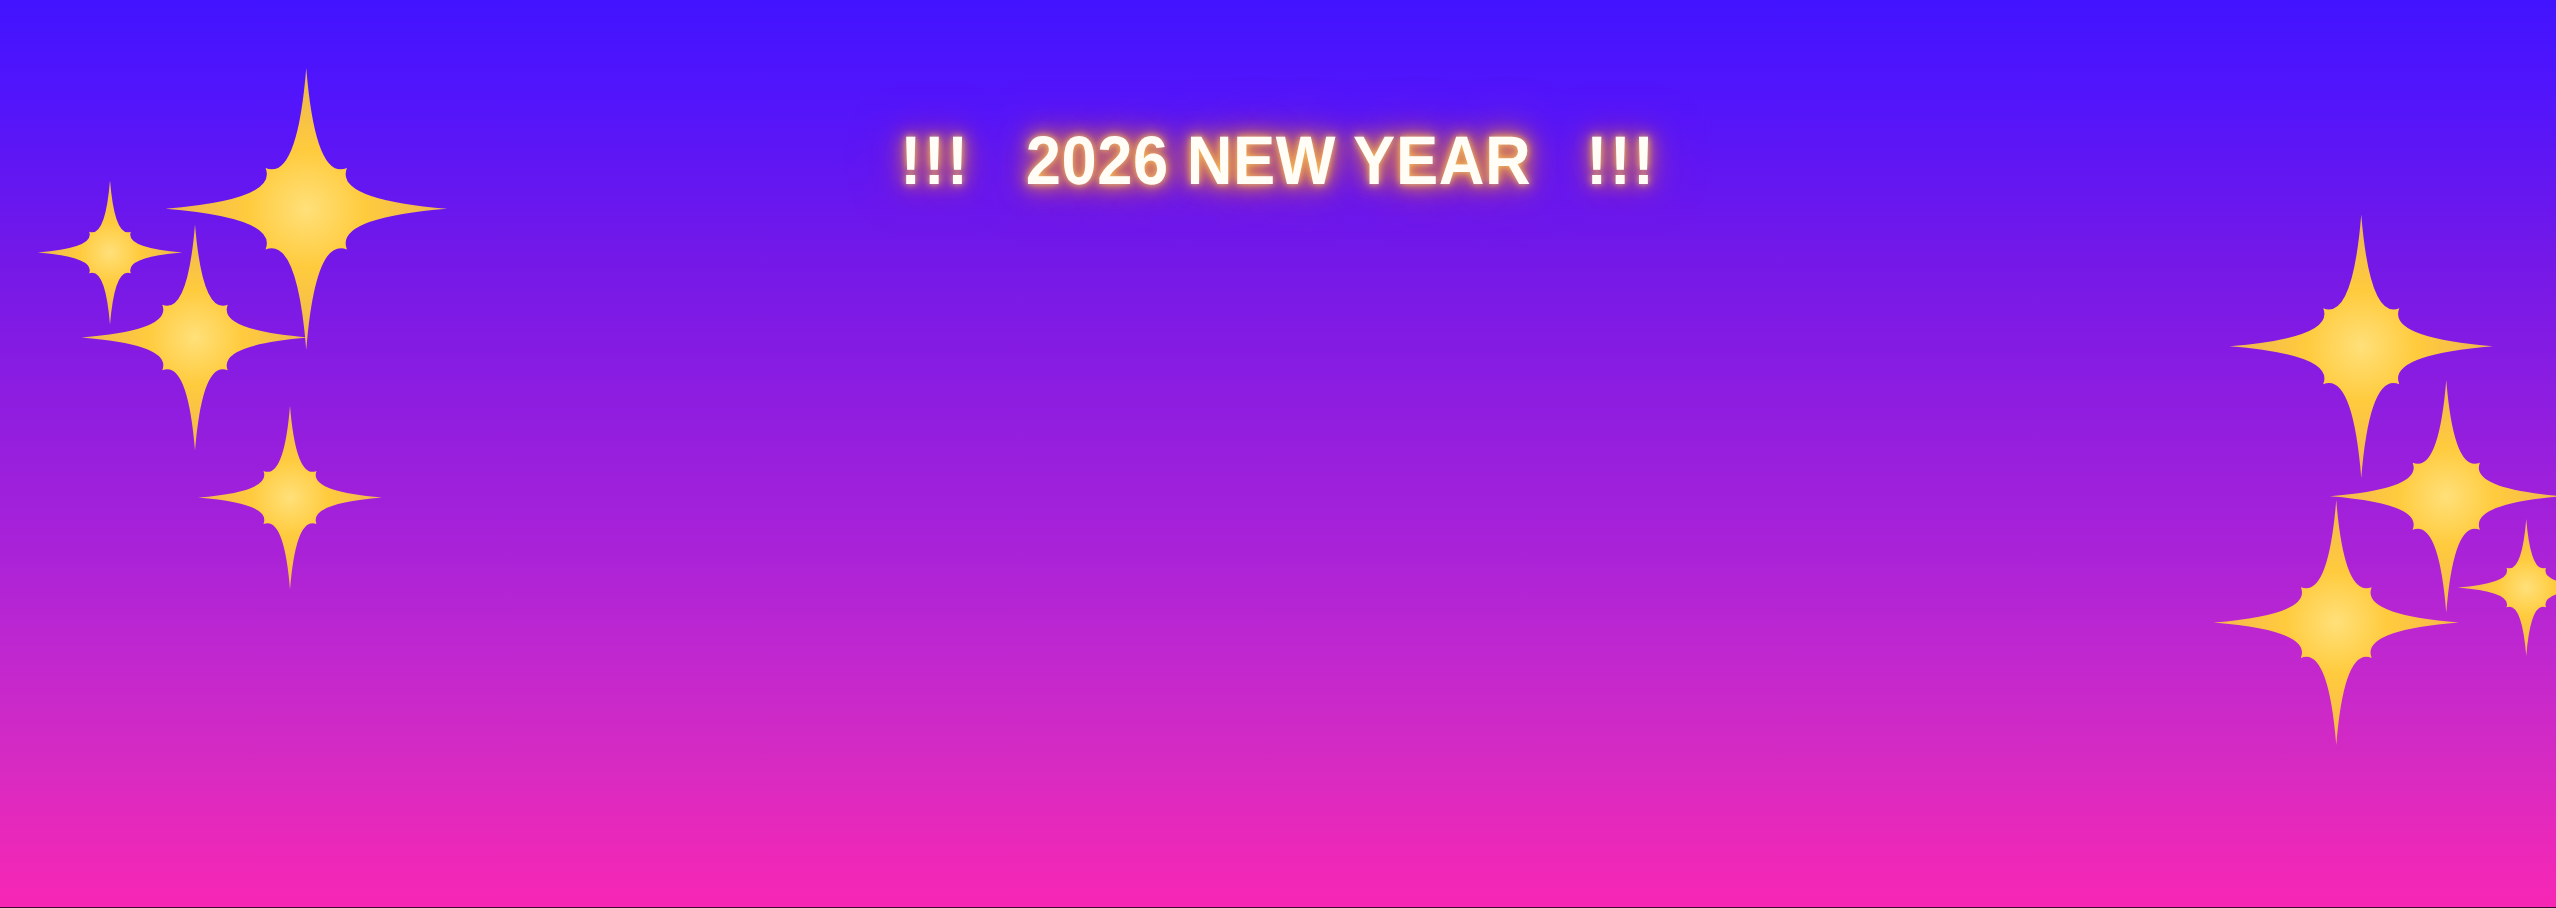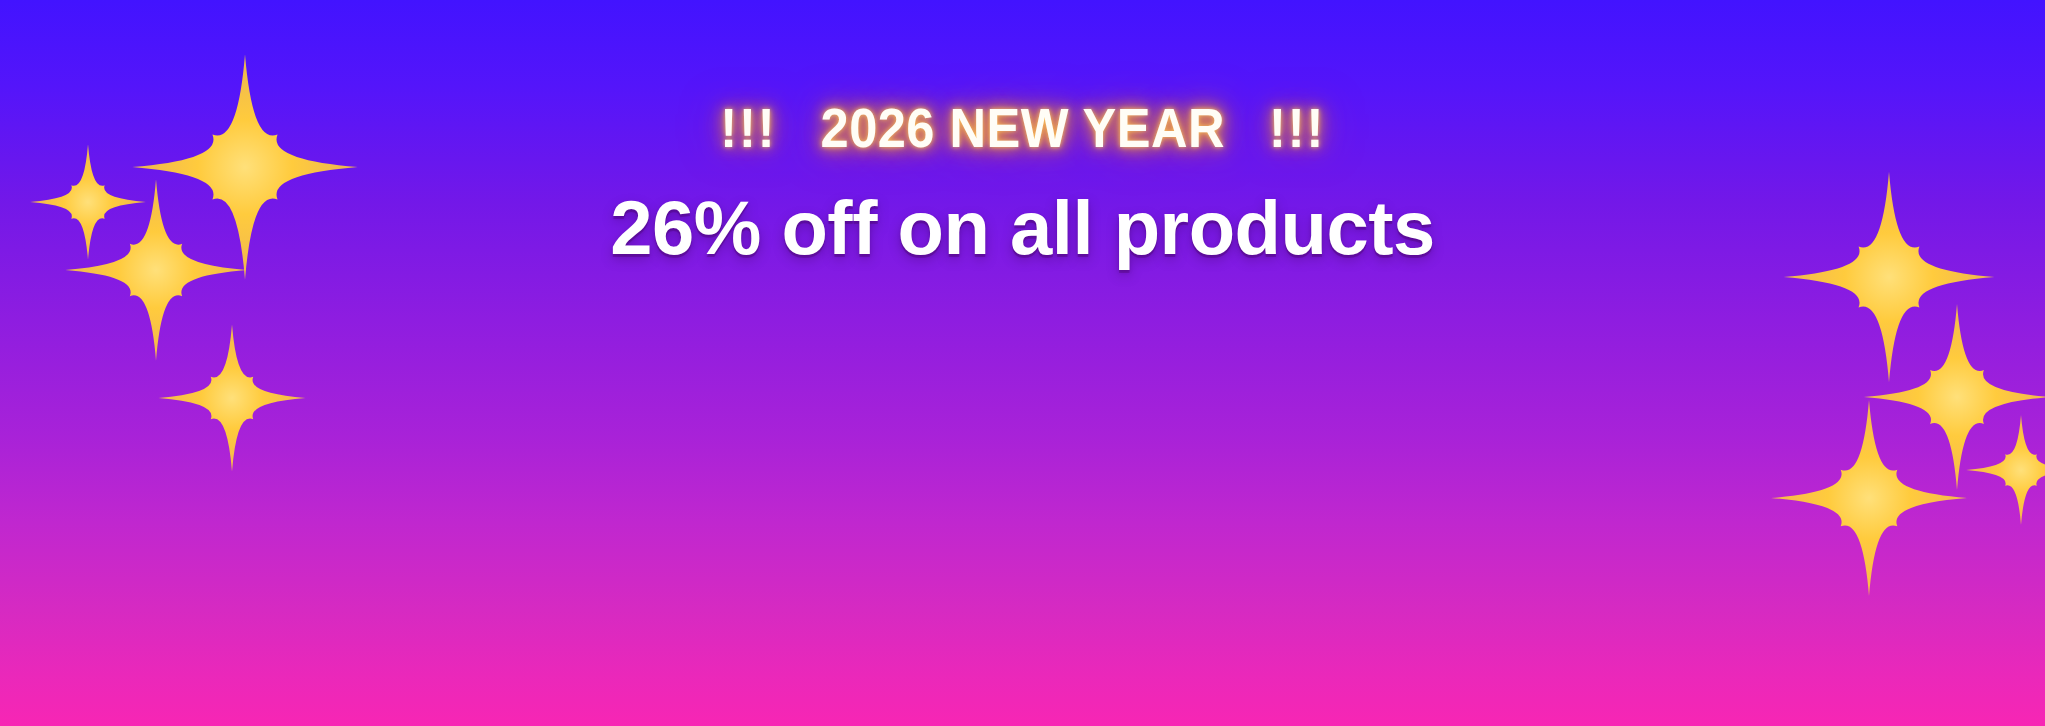--- a/index.html
+++ b/index.html
@@ -190,16 +190,15 @@
       </svg>
     </div>
 
   <div class="content">
 
     <div class="eyebrow">
       <span class="bang">!!!</span><span class="gap-l"></span><span>2026 NEW YEAR</span><span class="gap-r"></span><span class="bang">!!!</span>
     </div>
 
 
-    <div class="subheadline">26% off on all products</div>
 
   </div>
 </div>
 
 </body></html>

